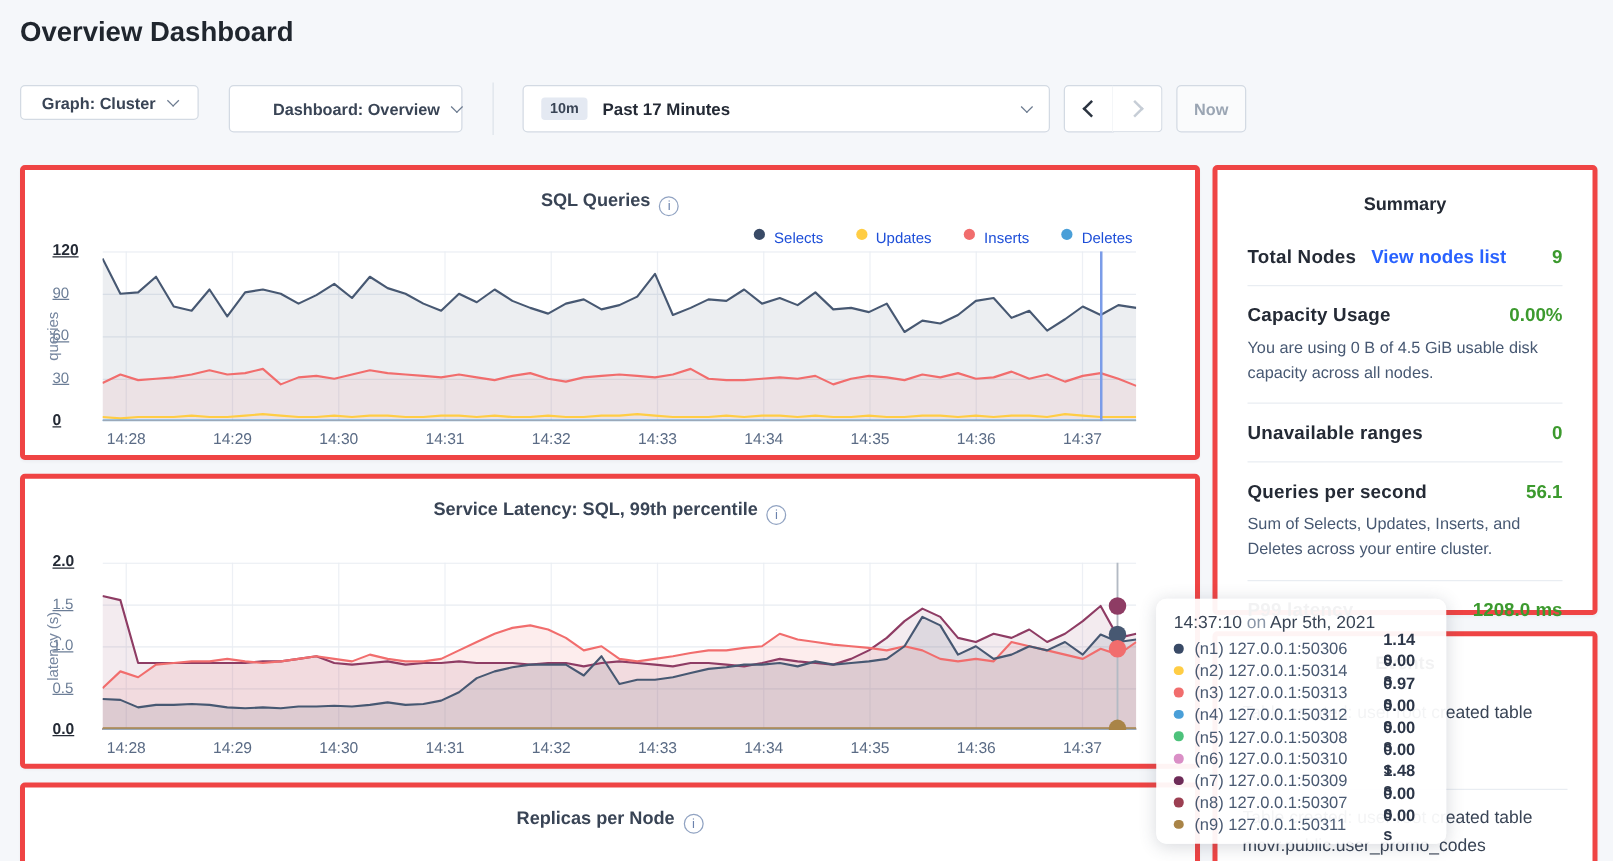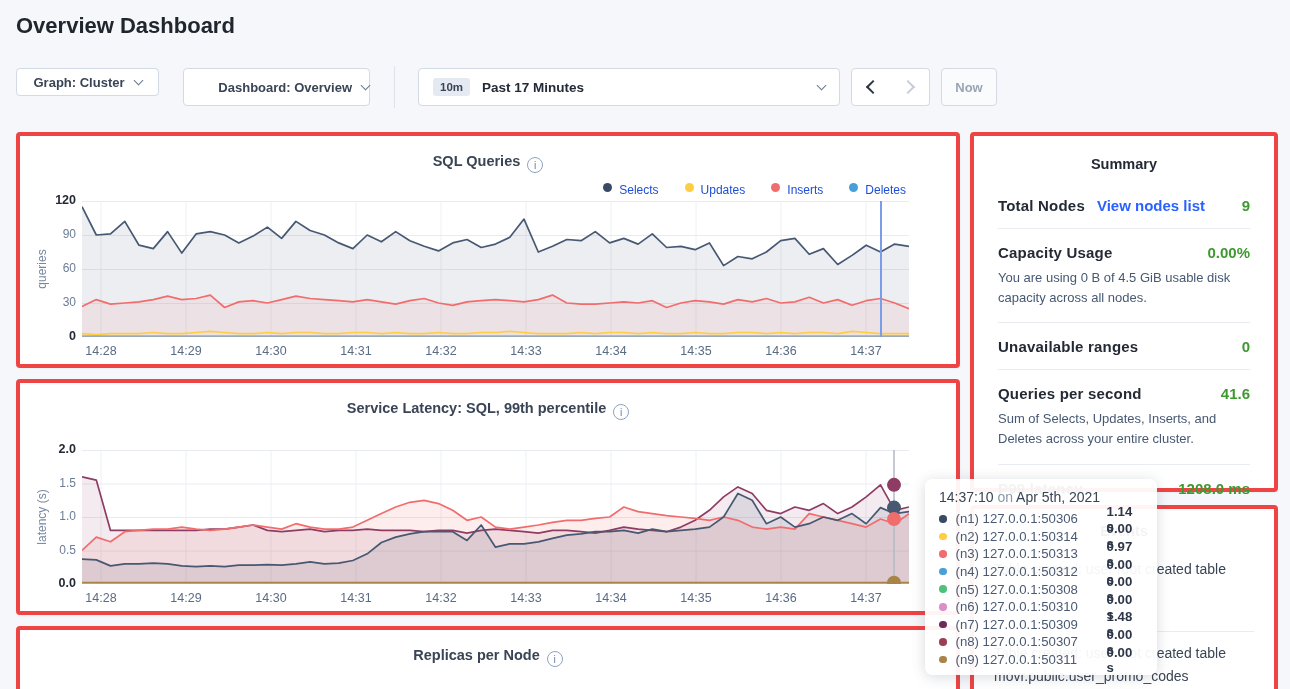--- a/index.html
+++ b/index.html
@@ -38,21 +38,21 @@
   .chart-title { position:absolute; top:17px; left:0; right:0; text-align:center;
                  font-weight:bold; font-size:14.5px; color:#394455; }
   .info-icon { display:inline-block; width:16px; height:16px; line-height:14px; border:1px solid #91a3c2;
                border-radius:50%; font-size:10.5px; font-weight:normal; color:#6b82ad; text-align:center;
                margin-left:7px; vertical-align:-3px; cursor:pointer; }
   .legend { position:absolute; top:47px; right:50px; display:flex; gap:26px; }
   .legend-item { display:flex; gap:7px; font-size:12px; color:#1d4ed8; cursor:pointer; }
   .ldot { width:9px; height:9px; border-radius:50%; }
   .plot-svg { position:absolute; left:62px; }
   .xtick { position:absolute; font-size:12.5px; color:#5a6b85; transform:translateX(-50%); }
-  .ytick { position:absolute; width:34px; text-align:right; font-size:12px; color:#6b7d96; }
+  .ytick { position:absolute; width:34px; text-align:left; font-size:12px; color:#6b7d96;text-decoration:underline; }
   .ytick.bold { font-weight:bold; color:#242a35; font-size:12.5px; }
   .ylab { position:absolute; left:22px; transform:translate(-50%,-50%) rotate(-90deg);
           white-space:nowrap; font-size:12px; color:#7787a0; }
 
   
   .sum-title { text-align:center; font-weight:bold; font-size:14.5px; color:#242a35; padding-top:20px; }
   .sum-body { padding:10px 24px 0; }
   .srow { padding:15px 0 14px; border-bottom:1px solid #e9edf2; }
   .srow:last-child { border-bottom:none; }
   .srow-line { display:flex; align-items:baseline; }
@@ -252,21 +252,21 @@
       </div>
       <div class="srow">
         <div class="srow-line">
           <span class="slabel">Unavailable ranges</span>
           <span class="sval">0</span>
         </div>
       </div>
       <div class="srow">
         <div class="srow-line">
           <span class="slabel">Queries per second</span>
-          <span class="sval">41.6</span>
+          <span class="sval">56.1</span>
         </div>
         <div class="sdesc">Sum of Selects, Updates, Inserts, and Deletes across your entire cluster.</div>
       </div>
       <div class="srow">
         <div class="srow-line">
           <span class="slabel">P99 latency</span>
           <span class="sval">1208.0 ms</span>
         </div>
       </div>
     </div>

